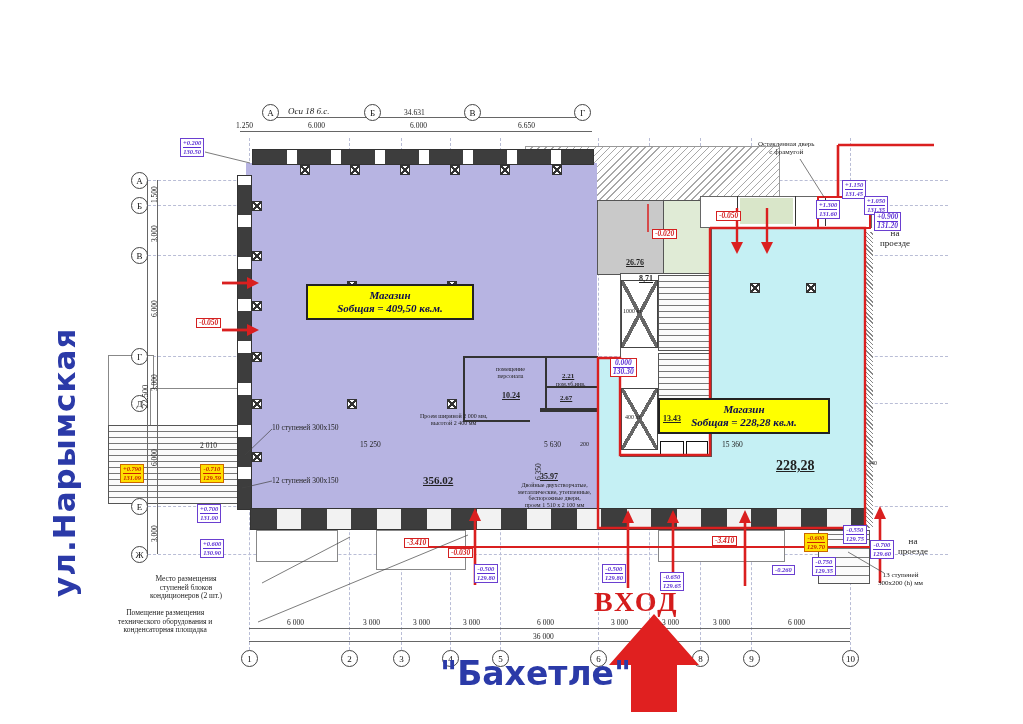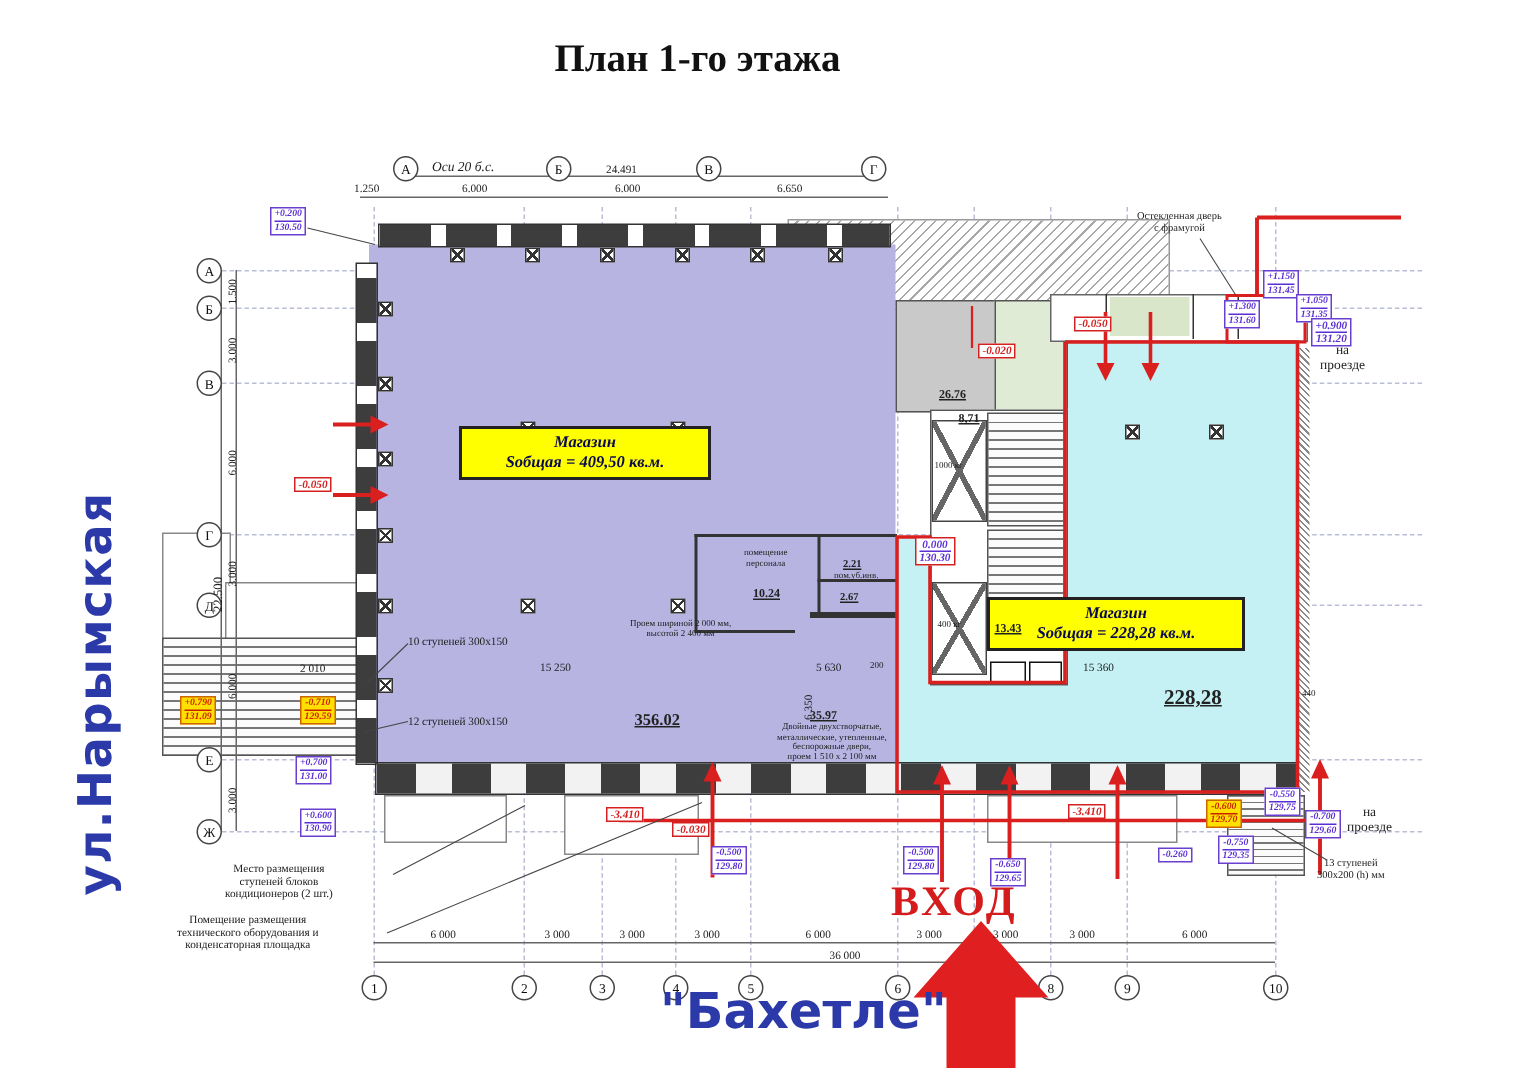--- a/index.html
+++ b/index.html
@@ -261,21 +261,20 @@
 
     <line x1="205" y1="152" x2="250" y2="163" stroke="#444" stroke-width="0.7"></line>
     <line x1="800" y1="159" x2="824" y2="197" stroke="#444" stroke-width="0.7"></line>
     <line x1="262" y1="583" x2="350" y2="537" stroke="#444" stroke-width="0.7"></line>
     <line x1="258" y1="622" x2="468" y2="535" stroke="#444" stroke-width="0.7"></line>
     <line x1="884" y1="573" x2="848" y2="552" stroke="#444" stroke-width="0.7"></line>
     <line x1="272" y1="429" x2="245" y2="455" stroke="#444" stroke-width="0.7"></line>
     <line x1="272" y1="481" x2="242" y2="488" stroke="#444" stroke-width="0.7"></line>
   </svg>
 
-  <div class="t1">План 1-го этажа</div>
   <div class="street">ул.Нарымская</div>
   <div class="vhod">ВХОД</div>
   <div class="bah">"Бахетле"</div>
 
   <div class="shoplabel" style="left:306px;top:284px;width:156px;">
     <span style="display:block">Магазин</span>
     <span style="display:block">Sобщая = 409,50 кв.м.</span>
   </div>
   <div class="shoplabel" style="left:658px;top:398px;width:160px;">
     <span style="display:block">Магазин</span>
@@ -292,22 +291,22 @@
   <div class="rnum" style="left:560px;top:394px;font-size:7px;">2.67</div>
   <div class="rnum" style="left:540px;top:472px;">35.97</div>
   <div class="note note6" style="left:496px;top:366px;">
     <span style="display:block">помещение</span>
     <span style="display:block">персонала</span>
   </div>
   <div class="note note6" style="left:556px;top:381px;">пом.уб.инв.</div>
   <div class="note note6" style="left:623px;top:308px;">1000 кг</div>
   <div class="note note6" style="left:625px;top:414px;">400 кг</div>
 
-  <div class="dim" style="left:288px;top:106px;font-style:italic;font-size:9px;">Оси 20 б.с.</div>
-  <div class="dim" style="left:404px;top:108px;">24.491</div>
+  <div class="dim" style="left:288px;top:106px;font-style:italic;font-size:9px;">Оси 18 б.с.</div>
+  <div class="dim" style="left:404px;top:108px;">34.631</div>
   <div class="dim" style="left:236px;top:121px;">1.250</div>
   <div class="dim" style="left:308px;top:121px;">6.000</div>
   <div class="dim" style="left:410px;top:121px;">6.000</div>
   <div class="dim" style="left:518px;top:121px;">6.650</div>
 
   <div class="dim dimv" style="left:150px;top:203px;">1.500</div>
   <div class="dim dimv" style="left:150px;top:242px;">3.000</div>
   <div class="dim dimv" style="left:150px;top:317px;">6.000</div>
   <div class="dim dimv" style="left:150px;top:391px;">3.000</div>
   <div class="dim dimv" style="left:150px;top:466px;">6.000</div>
@@ -316,21 +315,21 @@
 
   <div class="dim" style="left:287px;top:618px;">6 000</div>
   <div class="dim" style="left:363px;top:618px;">3 000</div>
   <div class="dim" style="left:413px;top:618px;">3 000</div>
   <div class="dim" style="left:463px;top:618px;">3 000</div>
   <div class="dim" style="left:537px;top:618px;">6 000</div>
   <div class="dim" style="left:611px;top:618px;">3 000</div>
   <div class="dim" style="left:662px;top:618px;">3 000</div>
   <div class="dim" style="left:713px;top:618px;">3 000</div>
   <div class="dim" style="left:788px;top:618px;">6 000</div>
-  <div class="dim" style="left:533px;top:632px;margin-left:20px;">36 000</div>
+  <div class="dim" style="left:533px;top:632px;">36 000</div>
 
   <div class="dim" style="left:360px;top:440px;">15 250</div>
   <div class="dim" style="left:722px;top:440px;">15 360</div>
   <div class="dim" style="left:544px;top:440px;">5 630</div>
   <div class="dim dimv" style="left:534px;top:480px;">6 350</div>
   <div class="dim" style="left:200px;top:441px;">2 010</div>
   <div class="dim" style="left:868px;top:460px;font-size:6px;">440</div>
   <div class="dim" style="left:580px;top:441px;font-size:6px;">200</div>
 
   <div class="note" style="left:880px;top:228px;font-size:9px;line-height:10px;">

